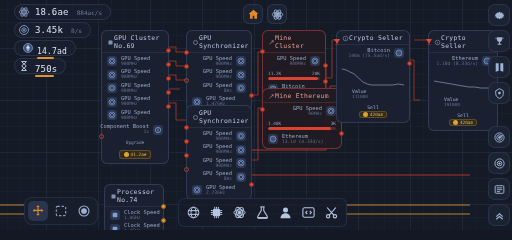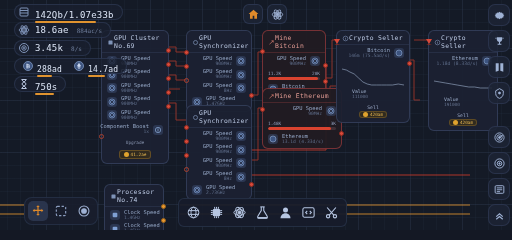--- a/index.html
+++ b/index.html
@@ -220,33 +220,20 @@
     </g>
     <g stroke="#e0932f" stroke-width="1" fill="none" opacity="0.85">
       <path d="M180,205 L470,205"></path>
       <path d="M180,214 L470,214"></path>
       <path d="M0,205 L24,205"></path>
       <path d="M0,214 L24,214"></path>
     </g>
   </svg>
 
   <div class="res-panel">
-    <div class="res-row">
-      <span class="res-ico">
-        <svg viewBox="0 0 24 24" fill="none" stroke="#7f93b8" stroke-width="2">
-            <rect x="4" y="4" width="16" height="16" rx="2"></rect>
-            <line x1="4" y1="9" x2="20" y2="9"></line>
-            <line x1="4" y1="14" x2="20" y2="14"></line>
-          </svg>
-      </span>
-      <span class="res-val-wrap">
-        <span class="res-val">142Qb/1.07e33b</span>
-        <i class="res-bar" style="width:78%"></i>
-      </span>
-    </div>
 
 
     <div class="res-row">
       <span class="res-ico">
         <svg viewBox="0 0 24 24" fill="none" stroke="#7f93b8" stroke-width="1.8">
             <circle cx="12" cy="12" r="2.6"></circle>
             <ellipse cx="12" cy="12" rx="9.5" ry="4.2"></ellipse>
             <ellipse cx="12" cy="12" rx="9.5" ry="4.2" transform="rotate(60 12 12)"></ellipse>
             <ellipse cx="12" cy="12" rx="9.5" ry="4.2" transform="rotate(120 12 12)"></ellipse>
           </svg>
@@ -261,32 +248,20 @@
             <circle cx="12" cy="12" r="9"></circle>
             <circle cx="12" cy="12" r="4.5"></circle>
             <circle cx="12" cy="12" r="1.2" fill="#7f93b8"></circle>
           </svg>
       </span>
       <span class="res-val">3.45k</span>
       <span class="res-rate">8/s</span>
     </div>
 
     <div class="res-row pair">
-      <span class="res-sub">
-        <span class="res-ico">
-          <svg viewBox="0 0 24 24" fill="none" stroke="#6f86ad" stroke-width="2">
-              <circle cx="12" cy="12" r="9" fill="#3d5480" stroke="#6f86ad"></circle>
-              <path d="M10 7v10M9 9h4.2a1.6 1.6 0 010 3.2H9M9 12.2h4.6a1.7 1.7 0 010 3.4H9" stroke="#cbd8ef" stroke-width="1.6"></path>
-            </svg>
-        </span>
-        <span class="res-val-wrap">
-          <span class="res-val small">288ad</span>
-          <i class="res-bar" style="width:60%"></i>
-        </span>
-      </span>
       <span class="res-sub">
         <span class="res-ico">
           <svg viewBox="0 0 24 24" fill="none" stroke="#6f86ad" stroke-width="2">
               <circle cx="12" cy="12" r="9" fill="#3d5480" stroke="#6f86ad"></circle>
               <path d="M12 5.5l4 6.5-4 2.5-4-2.5z" fill="#cbd8ef" stroke="none"></path>
               <path d="M12 15.4l4-2.6-4 5.7-4-5.7z" fill="#cbd8ef" stroke="none"></path>
             </svg>
         </span>
         <span class="res-val-wrap">
           <span class="res-val small">14.7ad</span>
@@ -695,21 +670,21 @@
     <i class="port" style="left:-3px; top:47px;"></i>
     <i class="port hollow" style="left:-3px; top:61px;"></i>
     <i class="port" style="right:-3px; top:76px;"></i>
   </div>
 
   <div class="node red" style="left:262px; top:30px; width:64px;">
     <div class="node-hd">
       <svg viewBox="0 0 24 24" fill="none" stroke="#d07a6e" stroke-width="2.4">
           <path d="M5 18L18 6M12 6h6v6"></path>
         </svg>
-      <span>Mine Bitcoin</span>
+      <span>Mine Cluster</span>
     </div>
     <div class="node-body">
       <div class="prow right">
         <span class="ptxt ra">
             <span class="t1">GPU Speed</span>
             <span class="t2">900MHz</span>
           </span>
         <span class="pico">
             <svg viewBox="0 0 24 24" fill="none" stroke="#7fa0d4" stroke-width="2">
               <circle cx="12" cy="12" r="5"></circle>

